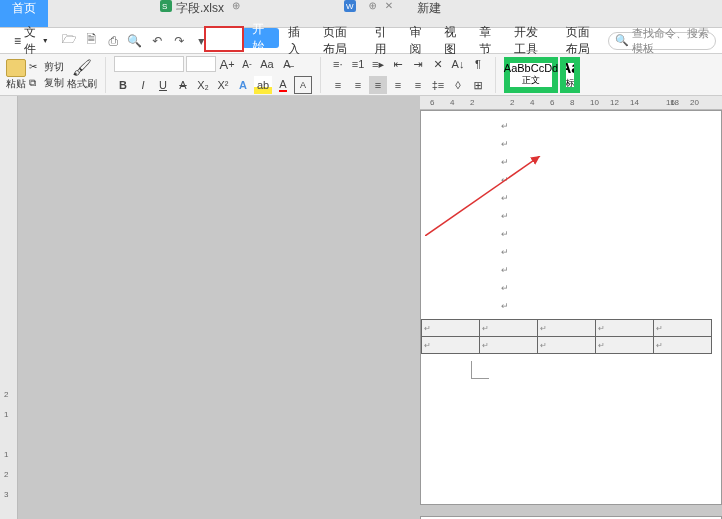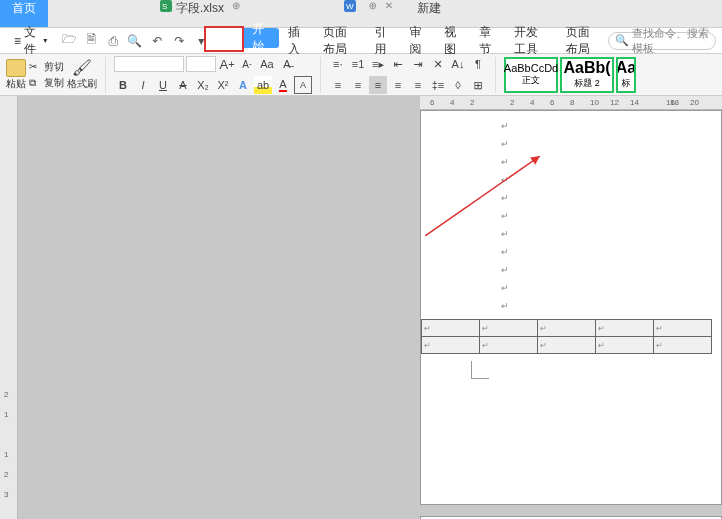--- a/index.html
+++ b/index.html
@@ -30,21 +30,21 @@
 .paste-col { display:flex; flex-direction:column; align-items:center; font-size:10px; color:#333; }
 .paste-col .ic { width:20px; height:18px; background:#f0d070; border:1px solid #c0a040; border-radius:2px; }
 .mini-col { display:flex; flex-direction:column; gap:2px; }
 .mini-btn { display:flex; align-items:center; gap:3px; font-size:10px; color:#333; cursor:pointer; }
 .mini-btn .ic { width:12px; height:12px; }
 .font-row { display:flex; align-items:center; gap:2px; }
 .font-row .sel { border:1px solid #ccc; background:#fff; font-size:11px; padding:1px 4px; }
 .btn-row { display:flex; gap:2px; }
 .ibtn { width:18px; height:18px; display:flex; align-items:center; justify-content:center; font-size:11px; color:#444; cursor:pointer; }
 .styles { display:flex; gap:2px; }
-.style-card { width:54px; height:36px; border:2px solid #22c55e; background:#fff; display:flex; flex-direction:column; align-items:center; justify-content:center; font-size:9px; cursor:pointer; }
+.style-card { width:54px; height:36px; border:6px solid #22c55e; background:#fff; display:flex; flex-direction:column; align-items:center; justify-content:center; font-size:9px; cursor:pointer; }
 .style-card .preview { font-size:11px; }
 .style-card.big .preview { font-size:16px; font-weight:bold; }
 
 
 .workspace { position:absolute; top:96px; left:0; right:0; bottom:0; background:#c8c8c8; overflow:hidden; }
 .v-ruler { position:absolute; left:0; top:0; width:18px; bottom:0; background:#e8e8e8; border-right:1px solid #bbb; font-size:8px; color:#666; }
 .v-ruler span { position:absolute; left:4px; }
 .h-ruler { position:absolute; left:420px; right:0; top:0; height:14px; background:#e8e8e8; border-bottom:1px solid #bbb; font-size:8px; color:#666; }
 .h-ruler span { position:absolute; top:2px; }
 .page { position:absolute; background:#fff; border:1px solid #999; }
@@ -218,24 +218,20 @@
       <div class="ibtn">◊</div>
       <div class="ibtn">⊞</div>
     </div>
   </div>
   <div class="sep"></div>
   <div class="styles">
     <div class="style-card">
       <span class="preview">AaBbCcDd</span>
       <span>正文</span>
     </div>
-    <div class="style-card big">
-      <span class="preview">AaBb(</span>
-      <span>标题 2</span>
-    </div>
     <div class="style-card big" style="width:20px;overflow:hidden">
       <span class="preview">Aa</span>
       <span>标</span>
     </div>
   </div>
 </div>
 
 <div class="workspace">
   <div class="v-ruler">
     <span style="bottom:120px">2</span>

